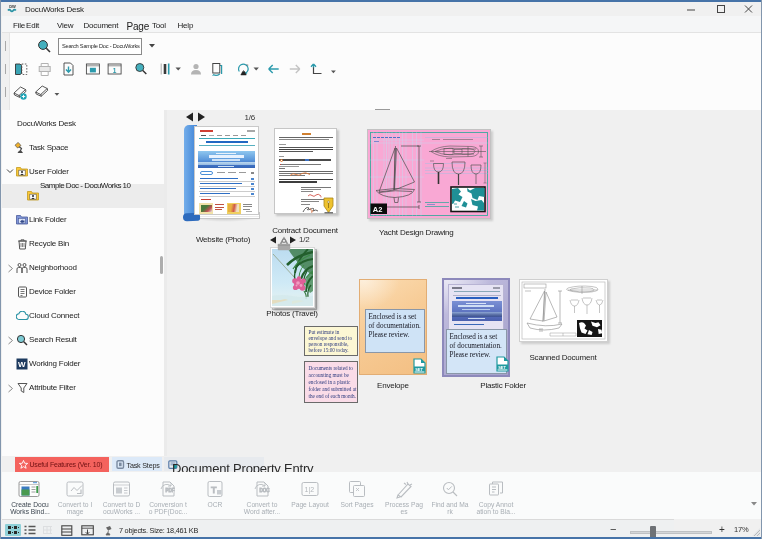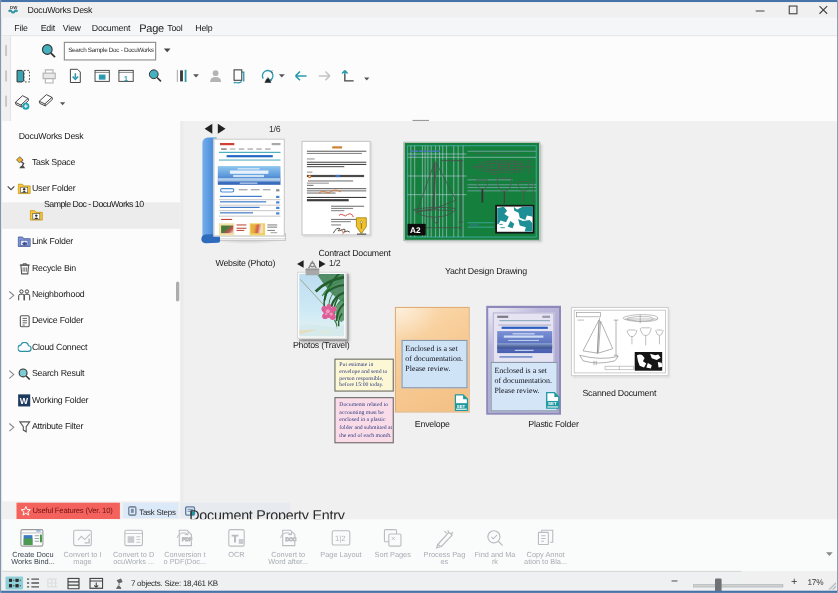--- a/index.html
+++ b/index.html
@@ -18,21 +18,21 @@
   <div class="a tx" style="left:24px;top:3px;font-size:8px;letter-spacing:-0.2px">DocuWorks Desk</div>
   <svg class="a" style="left:682px;top:0" width="75" height="14" viewBox="0 0 75 14">
     <path d="M4 8 h8" stroke="#444" stroke-width="1"></path>
     <rect x="34.5" y="3.5" width="7" height="7" stroke="#444" fill="none"></rect>
     <path d="M62 3.5 l7 7 M69 3.5 l-7 7" stroke="#444" stroke-width="1"></path>
   </svg>
 </div>
 
 <div class="a" style="left:1px;top:16px;width:760px;height:17px;background:#f5f6f7;border-bottom:1px solid #e3e3e3">
   <div class="a tx" style="left:11px;top:4.5px;font-size:8px">File</div>
-  <div class="a tx" style="left:35px;top:4.5px;font-size:8px">Edit</div>
+  <div class="a tx" style="left:24px;top:4.5px;font-size:8px">Edit</div>
   <div class="a tx" style="left:55px;top:4.5px;font-size:8px">View</div>
   <div class="a tx" style="left:81.5px;top:4.5px;font-size:8px">Document</div>
   <div class="a tx" style="left:124.5px;top:4.5px;font-size:10px">Page</div>
   <div class="a tx" style="left:150px;top:4.5px;font-size:8px">Tool</div>
   <div class="a tx" style="left:175.5px;top:4.5px;font-size:8px">Help</div>
 </div>
 
 <div class="a" id="toolzone" style="left:1px;top:33px;width:760px;height:77px;background:#fcfcfc">
   <div class="a" style="left:0;top:0;width:8px;height:77px;background:#f0f0f0;border-right:1px solid #e4e4e4"></div>
   <div class="a" style="left:3px;top:8px;width:1px;height:10px;background:#a8a8a8"></div>
@@ -311,23 +311,23 @@
       <path d="M2 8 q3-6 6-4 q-4 3 2 1 q4-2 2 2 q3-2 5 0" stroke="#3a3a3a" stroke-width="0.8" fill="none"></path>
       <path d="M9 4 l2 4 M12 6 l-1.5 3" stroke="#d26a3a" stroke-width="0.7"></path>
     </svg>
   <svg class="a" style="left:47px;top:68px" width="13" height="17">
     <path d="M2 1 h9 v8 L6.5 15.5 L2 9 z" fill="#eec22e" stroke="#a8861a" stroke-width="0.8"></path>
     <path d="M6.5 4 v7" stroke="#8a6c10" stroke-width="0.8"></path>
     <circle cx="6.5" cy="5" r="1" fill="#fff" stroke="#8a6c10" stroke-width="0.5"></circle>
     <path d="M2.5 15.8 h8.5" stroke="#555" stroke-width="1.2"></path>
   </svg>
 </div>
-<div class="a tx" style="left:254px;top:226px;width:100px;text-align:right;font-size:8px;color:#222">Contract Document</div>
-
-<div class="a" style="left:366px;top:129px;width:124px;height:90px;background:#15803d;border:1px solid #c2c2c2;box-shadow:1.5px 1.5px 2px rgba(0,0,0,.15)">
+<div class="a tx" style="left:254px;top:226px;width:100px;text-align:center;font-size:8px;color:#222">Contract Document</div>
+
+<div class="a" style="left:366px;top:129px;width:124px;height:90px;background:#f9a8d4;border:1px solid #c2c2c2;box-shadow:1.5px 1.5px 2px rgba(0,0,0,.15)">
   <svg class="a" style="left:0;top:0" width="122" height="88" viewBox="0 0 122 88">
     <rect x="2.5" y="2.5" width="117" height="83" fill="none" stroke="#3fa89e" stroke-width="0.9"></rect>
     <g stroke="#c9d6ee" stroke-width="0.5">
       <path d="M5.5 2.5 V85.5 M9 2.5 V85.5 M16 2.5 V85.5 M18.5 2.5 V85.5 M21 2.5 V85.5 M24 2.5 V85.5 M28 2.5 V85.5 M31.5 2.5 V85.5 M34.5 2.5 V85.5 M38 2.5 V85.5 M44.5 2.5 V85.5 M48.5 2.5 V85.5 M53 2.5 V85.5"></path>
       <path d="M2.5 10 H56 M2.5 13 H119.5 M2.5 30 H56 M2.5 47 H56"></path>
     </g>
     <g stroke="#a8bce0" stroke-width="0.5">
       <path d="M57 38 H119.5 M57 40.5 H119.5 M57 43.5 H119.5 M57 33.5 H98"></path>
       <path d="M57 7.5 H119.5"></path>
     </g>
@@ -372,21 +372,21 @@
       <path d="M84 59 l6 -1 l3 3.5 l-2.5 3 l4 2.5 l-2.5 5 l-5 -1.5 l-1.5 3 l-1.5 0.5 z" fill="#1f8f96"></path>
       <path d="M99 58 l3 2.5 l5 -2.5 l9.5 0 l0 9 l-5.5 -1 l-1.5 4 l-5 -2 l-1 -4.5 l-4 -2 z" fill="#1f8f96"></path>
       <path d="M103 69 l4.5 2 l6 -1 l2.5 3 l0 7.5 l-7 0 l1 -4 l-5.5 -1.5 z" fill="#1f8f96"></path>
       <path d="M96 71 l3.5 2.5 l-1.5 4 l-4.5 -1.5 z" fill="#1f8f96"></path>
       <path d="M87 77 h4 M86 74 h3" stroke="#1f8f96" stroke-width="0.8"></path>
     </g>
     <rect x="2.5" y="73.5" width="16.5" height="10.5" fill="#0c0c0c"></rect>
     <text x="4.8" y="82" font-size="7.5" font-weight="bold" fill="#fff" font-family="Liberation Sans">A2</text>
   </svg>
 </div>
-<div class="a tx" style="left:378px;top:242px;width:100px;text-align:right;font-size:8px;color:#222">Yacht Design Drawing</div>
+<div class="a tx" style="left:378px;top:228px;width:100px;text-align:left;font-size:8px;color:#222">Yacht Design Drawing</div>
 
 <svg class="a" style="left:268px;top:236px" width="28" height="8">
     <path d="M7 0.5 L7 7.5 L1 4 z" fill="#222"></path>
     <path d="M21 0.5 L21 7.5 L27 4 z" fill="#222"></path>
   </svg>
 <div class="a tx" style="left:298px;top:235px;font-size:8px;color:#333">1/2</div>
 <div class="a" style="left:271px;top:249px;width:45px;height:61px;background:#e8e8e8;border:1px solid #c4c4c4"></div>
 <div class="a" style="left:269px;top:247px;width:45px;height:61px;background:#fff;border:1px solid #d8d8d8;box-shadow:2.5px 2.5px 3px rgba(0,0,0,.3)">
   <div class="a" style="left:1px;top:1px;width:41px;height:57px;background:linear-gradient(180deg,#bcdcf0 0%,#cfeaf6 60%,#daeef4 78%,#e4efe8 100%);overflow:hidden">
     <svg width="41" height="57" viewBox="0 0 41 57">

